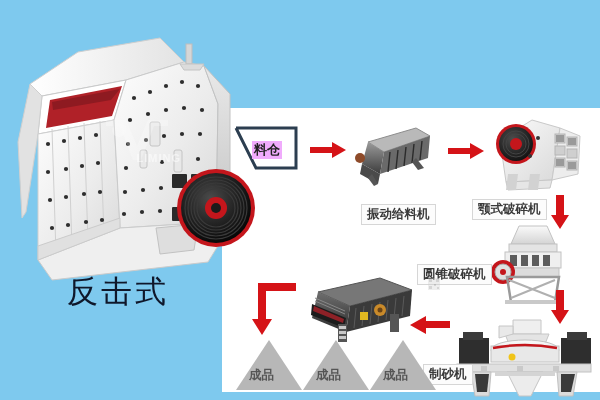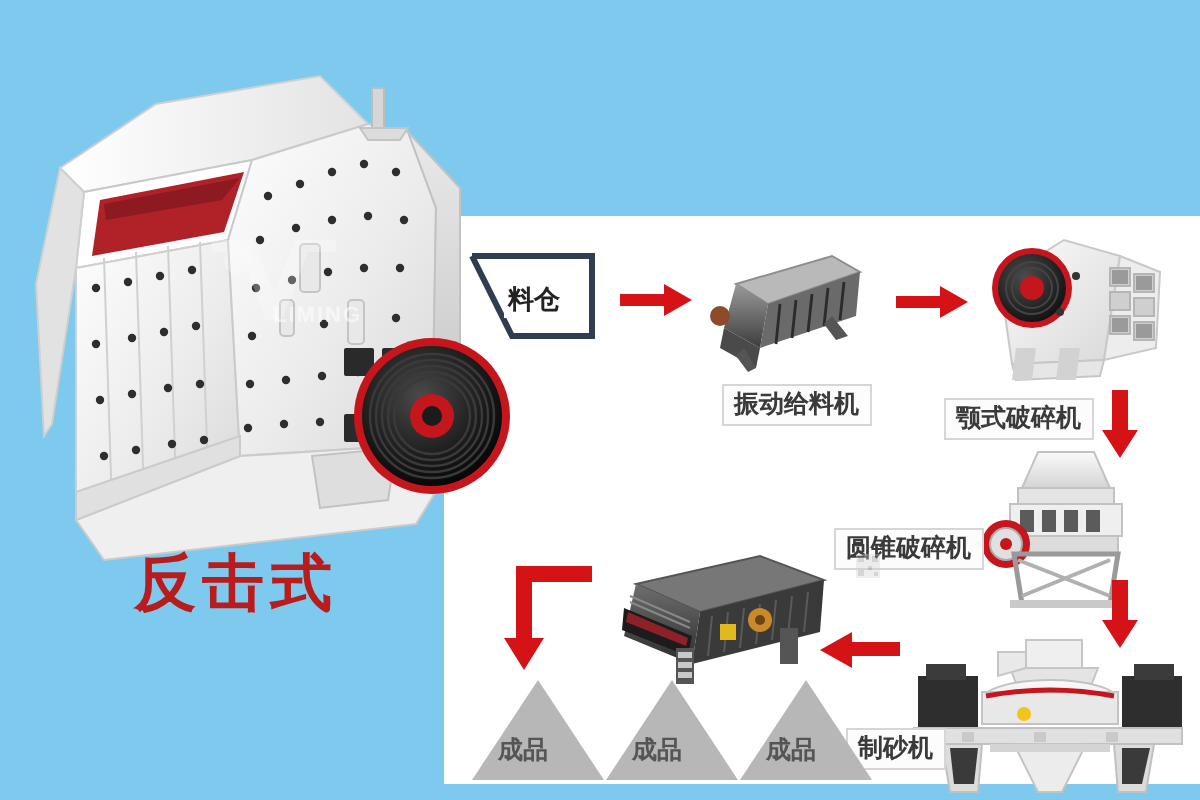--- a/index.html
+++ b/index.html
@@ -19,21 +19,21 @@
   
   .headline{
     position:absolute;left:238px;top:36px;width:350px;
     font-size:35px;line-height:44px;font-weight:700;color:#2c2c2c;
     letter-spacing:1px;white-space:nowrap;
   }
 
   
   .product-name{
     position:absolute;left:18px;top:268px;width:200px;
-    text-align:center;color:#b91c1c;font-weight:700;
+    text-align:center;color:#0f172a;font-weight:400;
     font-size:31px;line-height:48px;letter-spacing:3px;
   }
   .product-name span{display:block;}
 
   
   .machine{position:absolute;left:8px;top:22px;width:250px;height:262px;}
   .watermark{
     position:absolute;left:96px;top:112px;width:82px;height:62px;
     opacity:.30;
   }
@@ -48,21 +48,21 @@
     color:#3a3a3a;font-size:12.5px;font-weight:700;
     padding:2px 5px;white-space:nowrap;line-height:15px;
   }
 
   
   .arrow{position:absolute;}
 
   
   .hopper-label{
     position:absolute;font-size:13px;font-weight:700;color:#222;
-    background:#ffffff;padding:0 2px;white-space:nowrap;
+    background:#f0abfc;padding:0 2px;white-space:nowrap;
   }
 
   
   .pile-label{
     position:absolute;font-size:12.5px;font-weight:700;color:#555;
     white-space:nowrap;
     text-align:right;
   }
   .qr{
     position:absolute;width:12px;height:12px;opacity:.35;
@@ -245,21 +245,21 @@
         <path d="M58,25 L56,44"></path>
           <path d="M66,22 L64,41"></path>
         <path d="M74,19 L72,38"></path>
       </g>
       <polygon points="14,42 32,52 30,62 12,52" fill="#4a4a4a"></polygon>
       <circle cx="12" cy="36" r="5" fill="#8e4b2a"></circle>
       <polygon points="24,52 30,62 26,64 20,56" fill="#555"></polygon>
       <polygon points="68,36 76,46 70,48 64,40" fill="#555"></polygon>
     </svg>
   </div>
-  <div class="lbl" style="left:361px;top:192px;">振动给料机</div>
+  <div class="lbl" style="left:361px;top:204px;">振动给料机</div>
 
   <div class="arrow" style="left:448px;top:143px;">
     <svg width="36" height="16" viewBox="0 0 36 16" xmlns="http://www.w3.org/2000/svg">
       <polygon points="0,5 22,5 22,0 36,8 22,16 22,11 0,11" fill="#d51317"></polygon>
     </svg>
   </div>
 
   <div class="arrow" style="left:486px;top:112px;">
     <svg width="100" height="84" viewBox="0 0 100 84" xmlns="http://www.w3.org/2000/svg">
       <defs>

